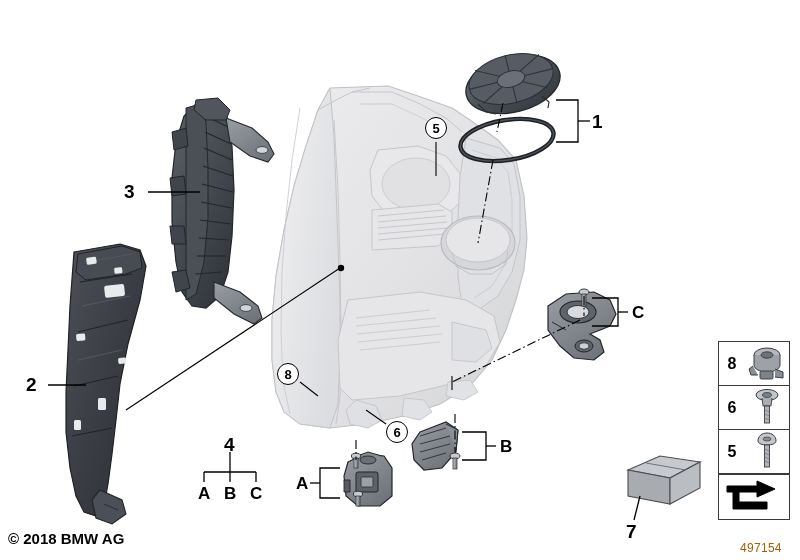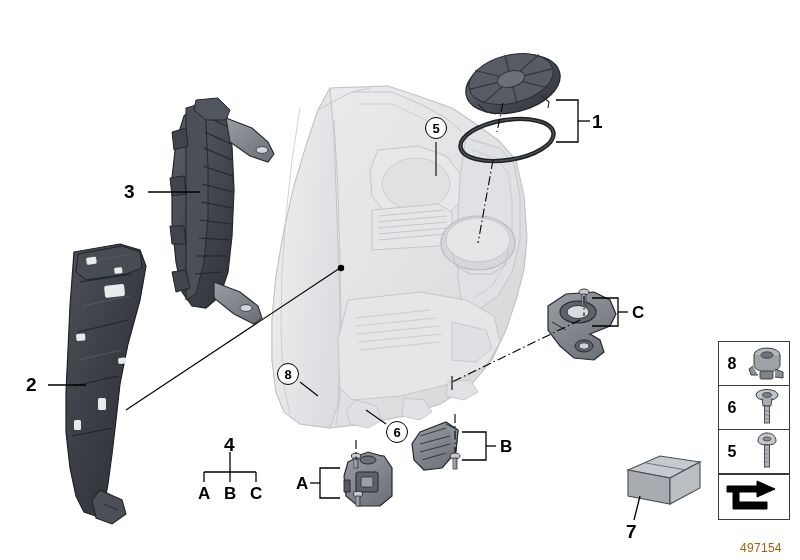--- a/index.html
+++ b/index.html
@@ -487,16 +487,17 @@
     </div>
 
     <div id="legend-arrow-cell">
       <svg width="62" height="34" viewBox="0 0 62 34">
         <path d="M4 6 L34 6 L34 1 L52 9 L34 17 L34 12 L16 12 L16 22 L44 22 L44 29 L10 29 L10 12 L4 12 Z" fill="#000" stroke="#000" stroke-width="1"></path>
       </svg>
     </div>
 
   </div>
 
+  <div class="abs copyright" style="left:8px;top:530px;">© 2018 BMW AG</div>
 
   <div class="abs diagram-id" style="left:740px;top:541px;">497154</div>
 
 </div>
 
 </body></html>

